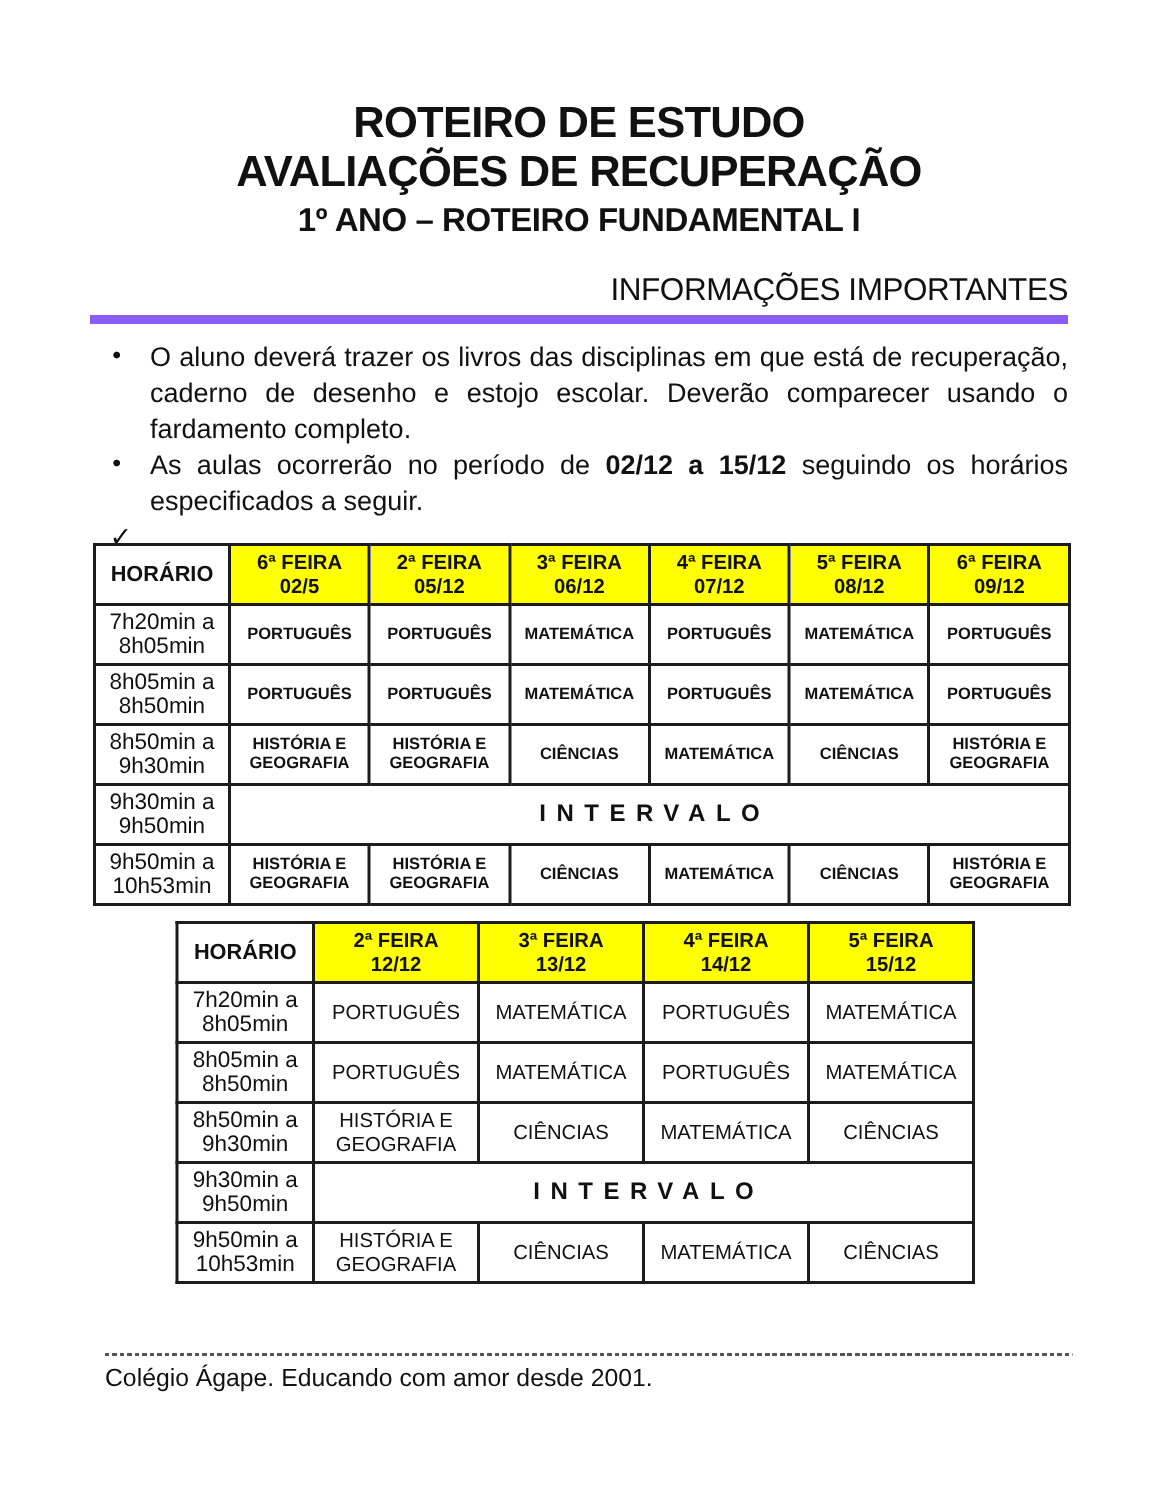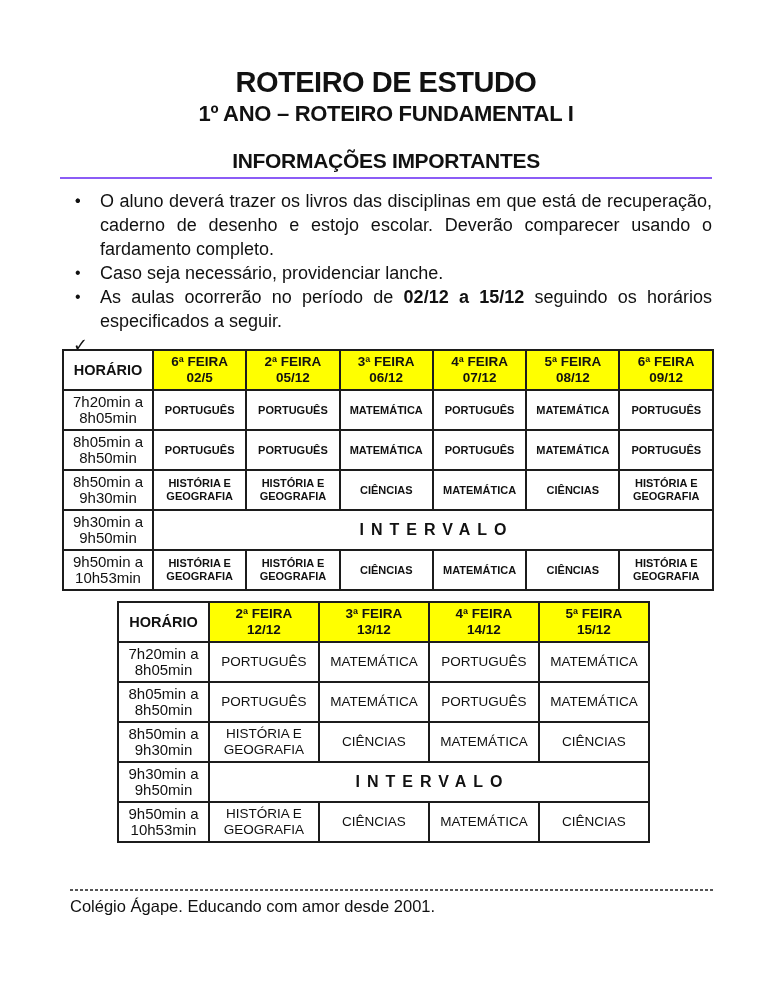--- a/index.html
+++ b/index.html
@@ -12,22 +12,22 @@
   .page { box-sizing:border-box; width:768px; height:994px; padding:42px 56px 0 60px;margin-top:24px; }
 
   
   .title-block { text-align:center; }
   .title-main { font-size:29px; font-weight:bold; line-height:33px; letter-spacing:-0.5px; }
   .title-sub  { font-size:22px; font-weight:bold; line-height:26px; margin-top:2px; letter-spacing:-0.3px; }
 
   
   .section-head {
     margin-top:22px; padding-bottom:4px;
-    text-align:center; font-size:21px; font-weight:bold; letter-spacing:-0.3px;
-    border-bottom:2px solid #8b5cf6;
+    text-align:right; font-size:21px; font-weight:normal; letter-spacing:-0.3px;
+    border-bottom:6px solid #8b5cf6;
   }
 
   
   .bullets { margin:10px 0 0 0; padding:0; list-style:none; font-size:18px; line-height:24px; }
   .bullets li { position:relative; padding-left:40px; text-align:justify; }
   .bullets .marker { position:absolute; left:15px; top:0; font-size:16px; }
   .bullets .marker-check { position:absolute; left:13px; top:0; font-size:18px; }
   .bold-inline { font-weight:bold; }
 
   
@@ -53,36 +53,36 @@
   }
   .footer-text { margin:6px 0 0 10px; font-size:16.5px; }
 </style>
 </head>
 <body>
 
 <div class="page">
 
   <div class="title-block">
     <div class="title-main">ROTEIRO DE ESTUDO</div>
+    <div class="title-main">AVALIAÇÕES DE RECUPERAÇÃO</div>
     <div class="title-sub">1º ANO – ROTEIRO FUNDAMENTAL I</div>
   </div>
 
   <div class="section-head">INFORMAÇÕES IMPORTANTES</div>
 
   <ul class="bullets">
     <li>
       <span class="marker">•</span>
     </li>
     <li>
       <span class="marker">•</span>
       <span>O aluno deverá trazer os livros das disciplinas em que está de recuperação, caderno de desenho e estojo escolar. Deverão comparecer usando o fardamento completo.</span>
     </li>
     <li>
       <span class="marker">•</span>
-      <span>Caso seja necessário, providenciar lanche.</span>
     </li>
     <li>
       <span class="marker">•</span>
       <span>As aulas ocorrerão no período de </span><span class="bold-inline">02/12 a 15/12</span><span> seguindo os horários especificados a seguir.</span>
     </li>
     <li>
       <span class="marker-check">✓</span>
     </li>
   </ul>
 

